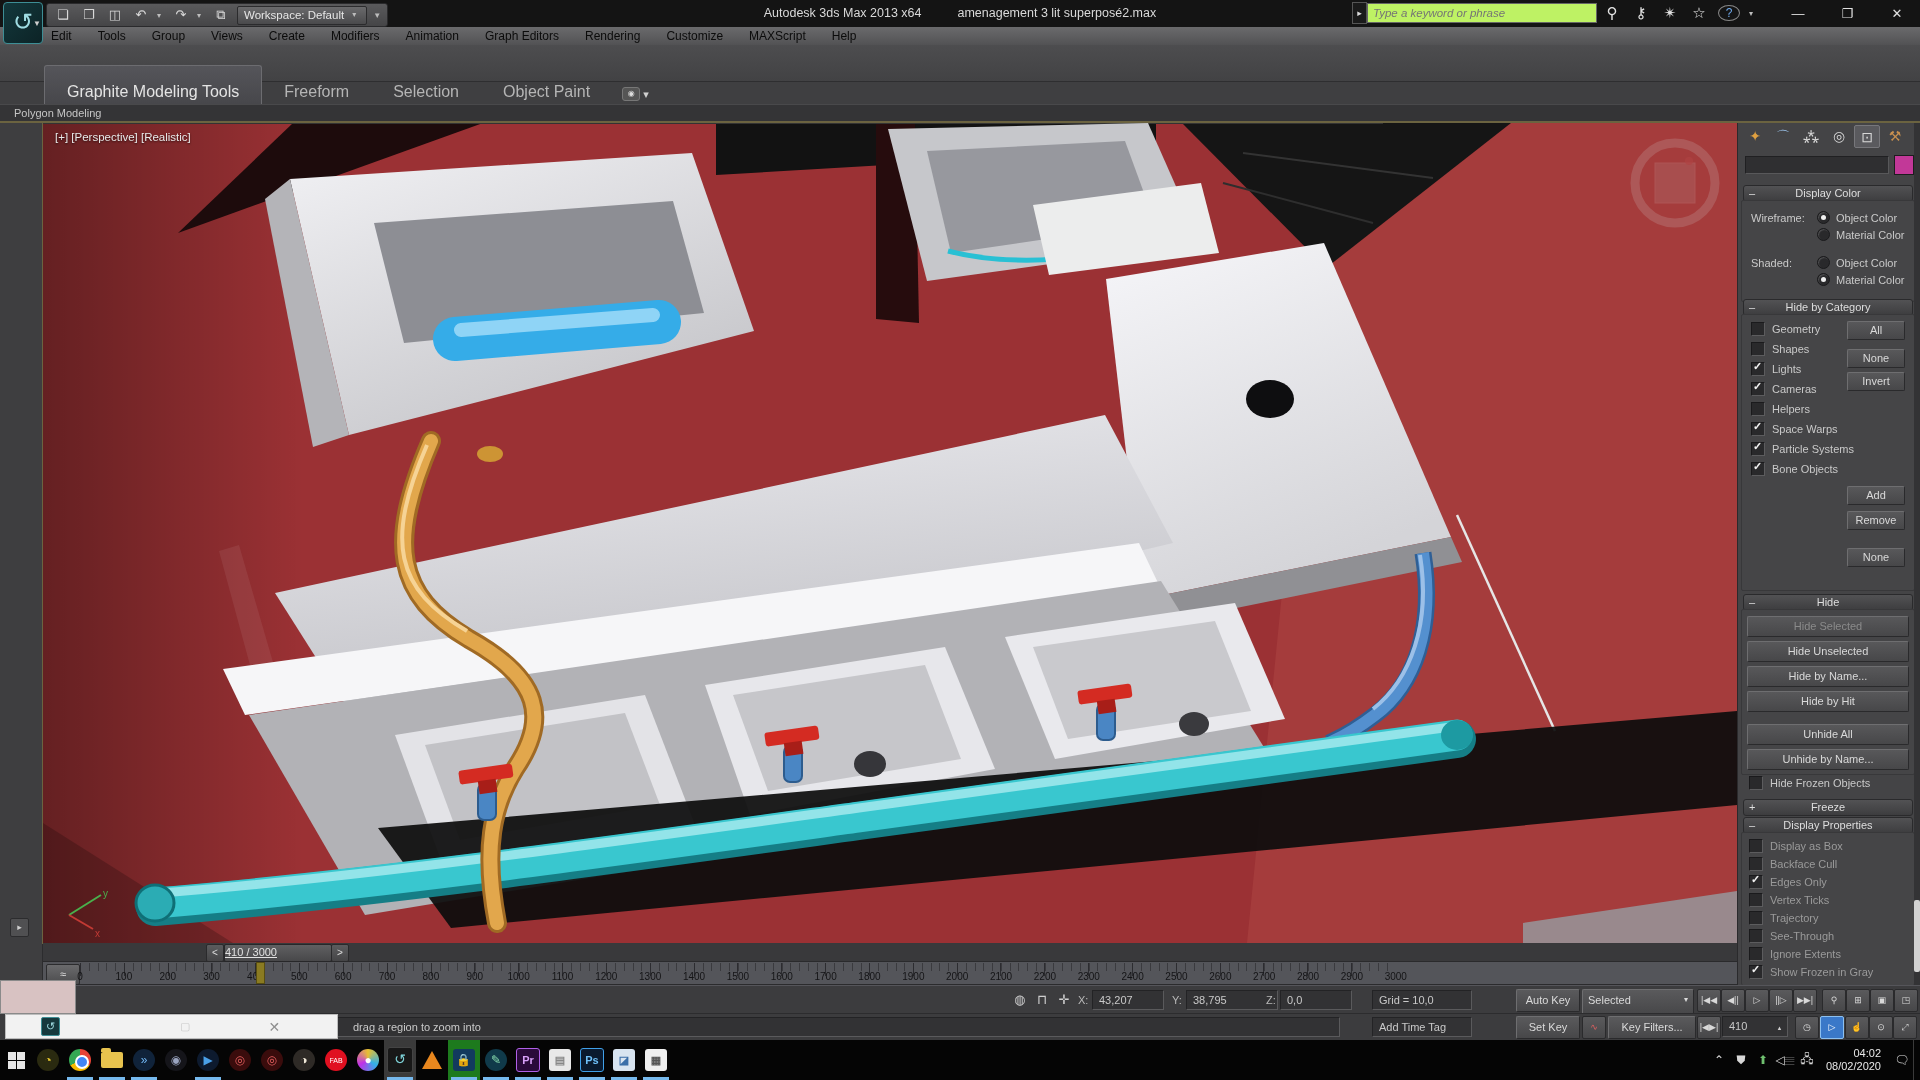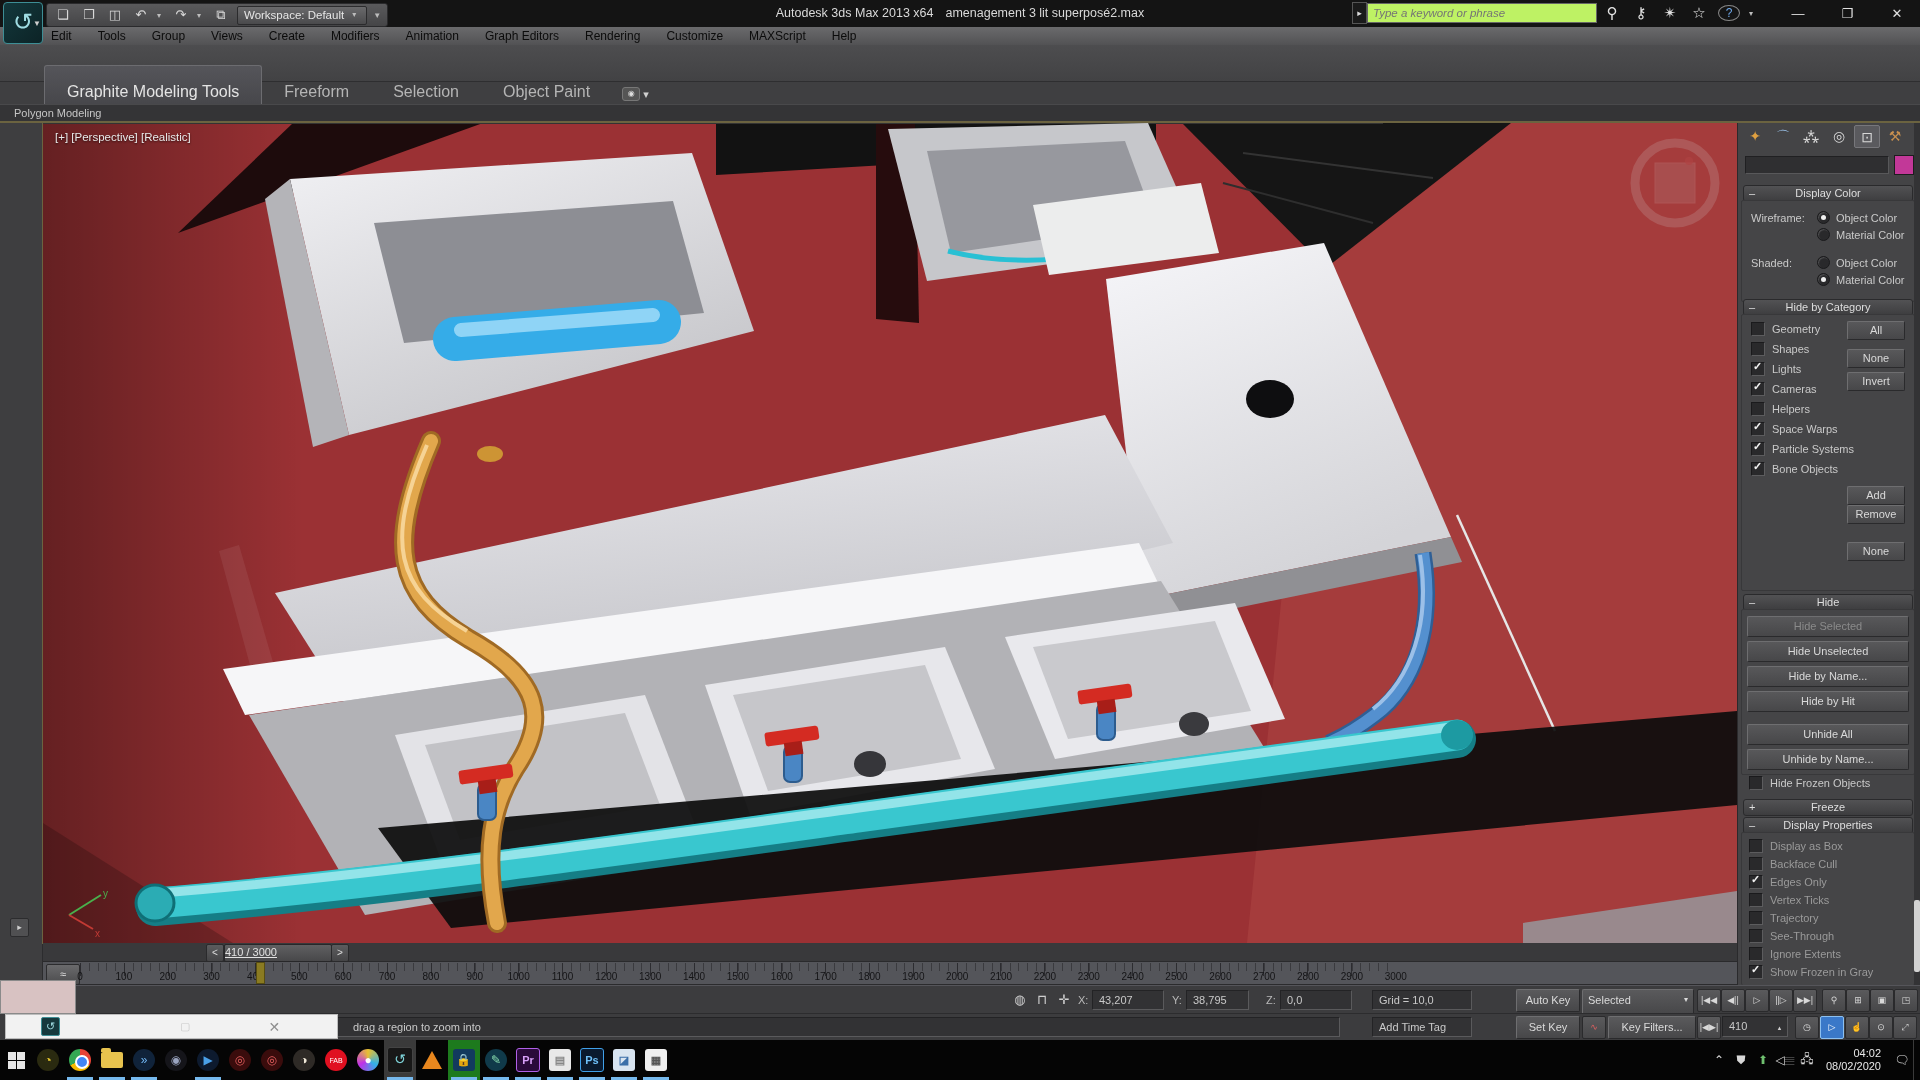--- a/index.html
+++ b/index.html
@@ -16,21 +16,21 @@
   #polyrow{left:0;top:104px;width:1920px;height:17px;background:#343436;color:#c6c6c6;font-size:11px;line-height:17px;padding-left:14px;box-sizing:border-box;border-top:1px solid #49494b;}
   #oliveline{left:0;top:121px;width:1920px;height:2px;background:#6b6340;}
   
   .logo{left:3px;top:2px;width:38px;height:40px;background:linear-gradient(135deg,#13383c,#0c2326);border:1px solid #3d8e95;border-radius:4px;color:#9fdce2;font-size:24px;text-align:center;line-height:38px;z-index:5;}
   .logo small{position:absolute;right:1px;bottom:0px;font-size:8px;color:#cfcfcf;}
   .qat{left:46px;top:3px;height:22px;background:linear-gradient(#5a5a5c,#454547);border:1px solid #2a2a2c;border-radius:3px;display:flex;align-items:center;padding:0 6px;gap:6px;}
   .qicon{width:20px;height:18px;color:#d9d9d9;font-size:13px;text-align:center;line-height:18px;}
   .qcaret{color:#bcbcbc;font-size:8px;width:8px;}
   .wsdd{height:17px;background:linear-gradient(#6a6a6c,#4a4a4c);border:1px solid #2b2b2d;border-radius:2px;color:#e6e6e6;font-size:11.5px;line-height:16px;padding:0 6px;display:flex;gap:8px;align-items:center;}
   .titletext{left:0;top:0;width:1920px;height:26px;text-align:center;color:#d9d9d9;font-size:12.5px;line-height:26px;pointer-events:none;}
-  .titletext span{margin:0 6px;}
+  .titletext span{margin:0 18px;}
   .searchwrap{left:1352px;top:3px;display:flex;align-items:center;height:20px;}
   .sprompt{width:13px;height:20px;background:#1a1a1a;border:1px solid #555;color:#ddd;font-size:9px;text-align:center;line-height:20px;}
   .sinput{width:230px;height:20px;border:1px solid #666;background:#bef264;box-sizing:border-box;font-style:italic;font-size:11.5px;color:#6e6e6e;padding:0 5px;font-family:"Liberation Sans",sans-serif;}
   .tbicons{left:1602px;top:2px;display:flex;align-items:center;gap:9px;height:22px;}
   .tbicons .ti{color:#e3e3e3;font-size:15px;width:20px;text-align:center;}
   .winbtns{left:1775px;top:0;width:145px;height:26px;display:flex;justify-content:space-between;align-items:center;padding:0 8px;box-sizing:border-box;}
   .winbtns .wb{color:#e0e0e0;font-size:13px;width:30px;text-align:center;}
   
   .tbi{position:absolute;top:49px;width:28px;height:28px;color:#cdcdcd;font-size:16px;text-align:center;line-height:28px;border-radius:2px;}
   .tbi.blue{background:#3a6fb4;border:1px solid #7fb2e8;color:#fff;}
@@ -65,21 +65,21 @@
   .pbtn.dis{color:#8b8b8b;}
   .dcrow{display:flex;align-items:center;height:17px;padding-left:9px;}
   .dcrow .grp{width:66px;font-size:11px;color:#c9c9c9;}
   .dcrow .lbl{font-size:11px;color:#c9c9c9;margin-left:6px;}
   .dcrows>div:nth-child(3){margin-top:11px;}
   .catrows .cbrow{display:flex;align-items:center;height:20px;padding-left:9px;gap:7px;}
   .catrows .cblabel{font-size:11px;color:#c9c9c9;}
   .colbtns{position:absolute;display:flex;flex-direction:column;}
   .colbtns .pbtn{width:56px;height:17px;line-height:16px;}
   .colbtns1 .pbtn:nth-child(2){margin-top:9px;} .colbtns1 .pbtn:nth-child(3){margin-top:4px;}
-  .colbtns2 .pbtn:nth-child(2){margin-top:0;} .colbtns2 .pbtn:nth-child(3){margin-top:18px;}
+  .colbtns2 .pbtn:nth-child(2){margin-top:6px;} .colbtns2 .pbtn:nth-child(3){margin-top:18px;}
   .bonelist{position:absolute;background:#4a4a4c;border:2px solid #e3e3e3;padding:2px 4px;}
   .bonelist div{font-size:11px;color:#ececec;line-height:13px;white-space:nowrap;}
   .hidebtns .pbtn{width:160px;height:19px;line-height:18px;margin:0 0 4px 0;}
   .hidebtns .pbtn:nth-child(5){margin-top:12px;}
   .dprows .cbrow{display:flex;align-items:center;height:18px;padding-left:7px;gap:7px;}
   .dprows .cblabel{font-size:11px;color:#9a9a9a;}
   .pscroll{left:176px;top:0px;width:6px;height:862px;background:#333335;}
   .pthumb{position:absolute;left:0;top:777px;width:6px;height:72px;background:#d2d2d2;border-radius:2px;}
   
   #timeslider{left:43px;top:943px;width:1694px;height:19px;background:#39393b;border-bottom:1px solid #2a2a2c;box-sizing:border-box;}
@@ -641,21 +641,21 @@
   <div class="fmarker"></div>
 </div>
 
 <div class="abs" id="status1">
   <span class="sicon" style="left:1010px;top:4px;">◍</span>
   <span class="sicon" style="left:1032px;top:4px;">⊓</span>
   <span class="sicon" style="left:1054px;top:4px;">✛</span>
   <span class="slabel" style="left:1078px;top:4px;">X:</span>
   <div class="sunk" style="left:1092px;top:4px;width:72px;height:20px;">43,207</div>
   <span class="slabel" style="left:1172px;top:4px;">Y:</span>
-  <div class="sunk" style="left:1186px;top:4px;width:63px;height:20px;">38,795</div>
+  <div class="sunk" style="left:1186px;top:4px;width:92px;height:20px;">38,795</div>
   <span class="slabel" style="left:1266px;top:4px;">Z:</span>
   <div class="sunk" style="left:1280px;top:4px;width:72px;height:20px;">0,0</div>
   <div class="sunk" style="left:1372px;top:4px;width:100px;height:20px;">Grid = 10,0</div>
   <div class="sbtn" style="left:1516px;top:3px;width:62px;height:21px;line-height:20px;">Auto Key</div>
   <div class="sbtn" style="left:1582px;top:3px;width:112px;height:26px;line-height:20px;text-align:left;padding:0 5px;box-sizing:border-box;"><span>Selected</span><span style="float:right;font-size:8px;">▾</span></div>
   <span class="pb" style="left:1697px;top:3px;">|◀◀</span>
   <span class="pb" style="left:1721px;top:3px;">◀||</span>
   <span class="pb" style="left:1745px;top:3px;">▷</span>
   <span class="pb" style="left:1769px;top:3px;">||▷</span>
   <span class="pb" style="left:1793px;top:3px;">▶▶|</span>

